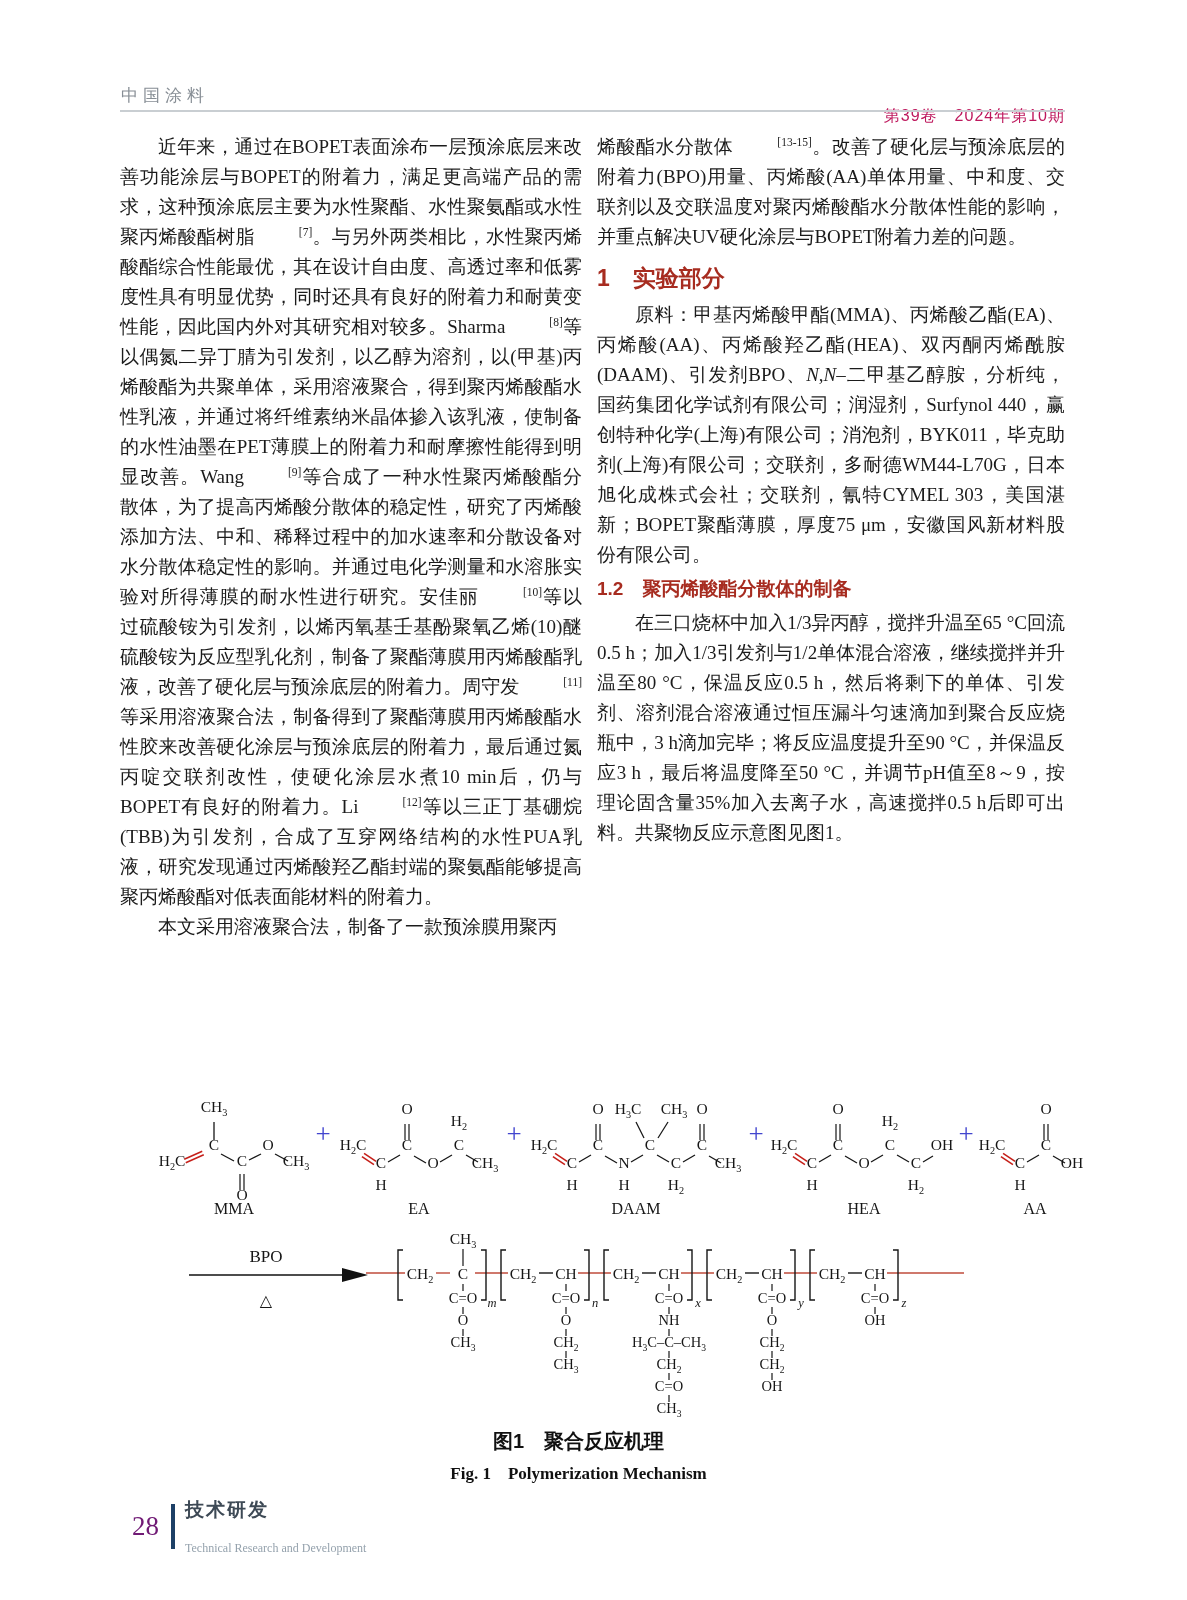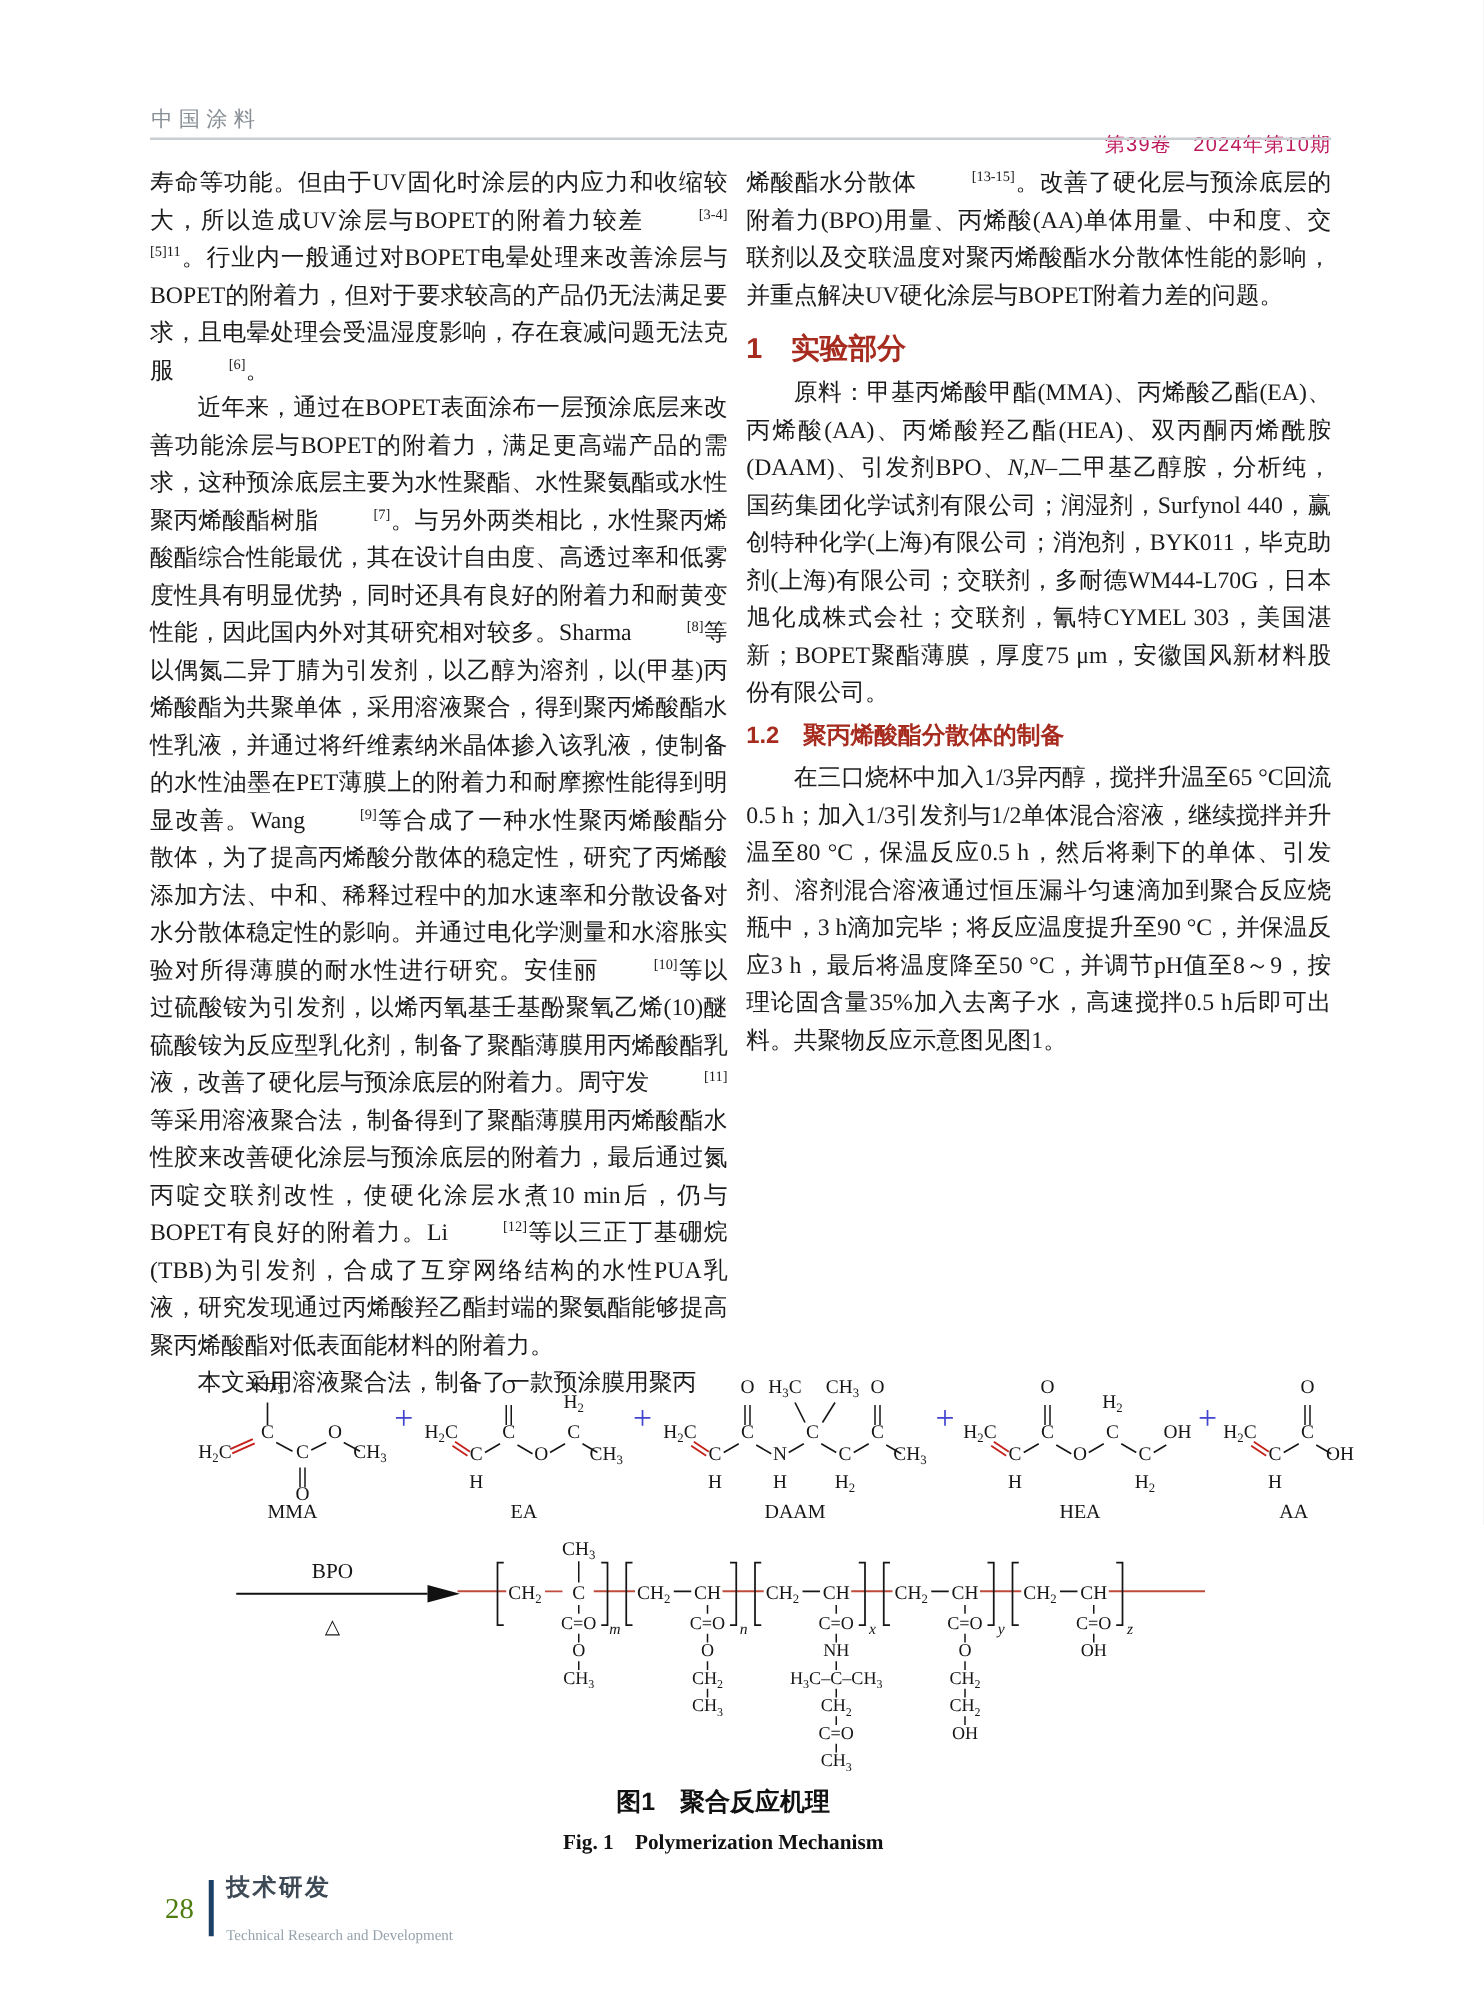--- a/index.html
+++ b/index.html
@@ -18,37 +18,36 @@
   sup{font-size:11.5px;vertical-align:7px;line-height:0;margin-left:44px;}
   .h1red{font-family:"Liberation Sans","DejaVu Sans",sans-serif;font-weight:bold;font-size:23px;
         color:#a72c20;margin:11px 0 7px;text-indent:0;}
   .h2red{font-family:"Liberation Sans","DejaVu Sans",sans-serif;font-weight:bold;font-size:19px;
         color:#a72c20;margin:4px 0 4px;text-indent:0;}
   #figure-svg{position:absolute;left:114px;top:1078px;width:980px;height:345px;}
   .caption{position:absolute;left:0;top:1428px;width:1157px;text-align:center;color:#111;}
   .cap-cn{font-family:"Liberation Sans","DejaVu Sans",sans-serif;font-weight:bold;font-size:20px;}
   .cap-en{font-family:"Liberation Serif","DejaVu Serif",serif;font-weight:bold;font-size:17px;margin-top:7px;}
   .footer{position:absolute;left:132px;top:1497px;display:flex;align-items:center;}
-  .pagenum{font-size:23px;color:#4d7c0f;margin-right:12px;}
+  .pagenum{font-size:27px;color:#701a75;margin-right:12px;}
   .bar{width:4px;height:45px;background:#1d4066;margin-right:10px;}
   .sec-cn{font-family:"Liberation Sans","DejaVu Sans",sans-serif;font-weight:bold;font-size:19px;
         color:#3d4955;letter-spacing:2px;}
   .sec-en{font-size:12px;color:#95a2ad;margin-top:18px;}
 </style>
 </head>
 <body>
 
 <div class="page">
 
   <div class="header-left">中国涂料</div>
   <div class="header-right">第39卷　2024年第10期</div>
   <div class="header-rule"></div>
 
   <div class="col col-left">
-    <p class="noindent"><span>寿命等功能。但由于UV固化时涂层的内应力和收缩较大，所以造成UV涂层与BOPET的附着力较差</span><sup>[3-4][5]11</sup><span>。行业内一般通过对BOPET电晕处理来改善涂层与BOPET的附着力，但对于要求较高的产品仍无法满足要求，且电晕处理会受温湿度影响，存在衰减问题无法克服</span><sup>[6]</sup><span>。</span></p>
     <p><span>近年来，通过在BOPET表面涂布一层预涂底层来改善功能涂层与BOPET的附着力，满足更高端产品的需求，这种预涂底层主要为水性聚酯、水性聚氨酯或水性聚丙烯酸酯树脂</span><sup>[7]</sup><span>。与另外两类相比，水性聚丙烯酸酯综合性能最优，其在设计自由度、高透过率和低雾度性具有明显优势，同时还具有良好的附着力和耐黄变性能，因此国内外对其研究相对较多。Sharma</span><sup>[8]</sup><span>等以偶氮二异丁腈为引发剂，以乙醇为溶剂，以(甲基)丙烯酸酯为共聚单体，采用溶液聚合，得到聚丙烯酸酯水性乳液，并通过将纤维素纳米晶体掺入该乳液，使制备的水性油墨在PET薄膜上的附着力和耐摩擦性能得到明显改善。Wang</span><sup>[9]</sup><span>等合成了一种水性聚丙烯酸酯分散体，为了提高丙烯酸分散体的稳定性，研究了丙烯酸添加方法、中和、稀释过程中的加水速率和分散设备对水分散体稳定性的影响。并通过电化学测量和水溶胀实验对所得薄膜的耐水性进行研究。安佳丽</span><sup>[10]</sup><span>等以过硫酸铵为引发剂，以烯丙氧基壬基酚聚氧乙烯(10)醚硫酸铵为反应型乳化剂，制备了聚酯薄膜用丙烯酸酯乳液，改善了硬化层与预涂底层的附着力。周守发</span><sup>[11]</sup><span>等采用溶液聚合法，制备得到了聚酯薄膜用丙烯酸酯水性胶来改善硬化涂层与预涂底层的附着力，最后通过氮丙啶交联剂改性，使硬化涂层水煮10 min后，仍与BOPET有良好的附着力。Li</span><sup>[12]</sup><span>等以三正丁基硼烷(TBB)为引发剂，合成了互穿网络结构的水性PUA乳液，研究发现通过丙烯酸羟乙酯封端的聚氨酯能够提高聚丙烯酸酯对低表面能材料的附着力。</span></p>
     <p><span>本文采用溶液聚合法，制备了一款预涂膜用聚丙</span></p>
   </div>
 
   <div class="col col-right">
     <p class="noindent"><span>烯酸酯水分散体</span><sup>[13-15]</sup><span>。改善了硬化层与预涂底层的附着力(BPO)用量、丙烯酸(AA)单体用量、中和度、交联剂以及交联温度对聚丙烯酸酯水分散体性能的影响，并重点解决UV硬化涂层与BOPET附着力差的问题。</span></p>
     <h2 class="h1red">1　实验部分</h2>
     <p><span>原料：甲基丙烯酸甲酯(MMA)、丙烯酸乙酯(EA)、丙烯酸(AA)、丙烯酸羟乙酯(HEA)、双丙酮丙烯酰胺(DAAM)、引发剂BPO、</span><i>N</i><span>,</span><i>N</i><span>–二甲基乙醇胺，分析纯，国药集团化学试剂有限公司；润湿剂，Surfynol 440，赢创特种化学(上海)有限公司；消泡剂，BYK011，毕克助剂(上海)有限公司；交联剂，多耐德WM44-L70G，日本旭化成株式会社；交联剂，氰特CYMEL 303，美国湛新；BOPET聚酯薄膜，厚度75 μm，安徽国风新材料股份有限公司。</span></p>
     <h3 class="h2red">1.2　聚丙烯酸酯分散体的制备</h3>
     <p><span>在三口烧杯中加入1/3异丙醇，搅拌升温至65 °C回流0.5 h；加入1/3引发剂与1/2单体混合溶液，继续搅拌并升温至80 °C，保温反应0.5 h，然后将剩下的单体、引发剂、溶剂混合溶液通过恒压漏斗匀速滴加到聚合反应烧瓶中，3 h滴加完毕；将反应温度提升至90 °C，并保温反应3 h，最后将温度降至50 °C，并调节pH值至8～9，按理论固含量35%加入去离子水，高速搅拌0.5 h后即可出料。共聚物反应示意图见图1。</span></p>

